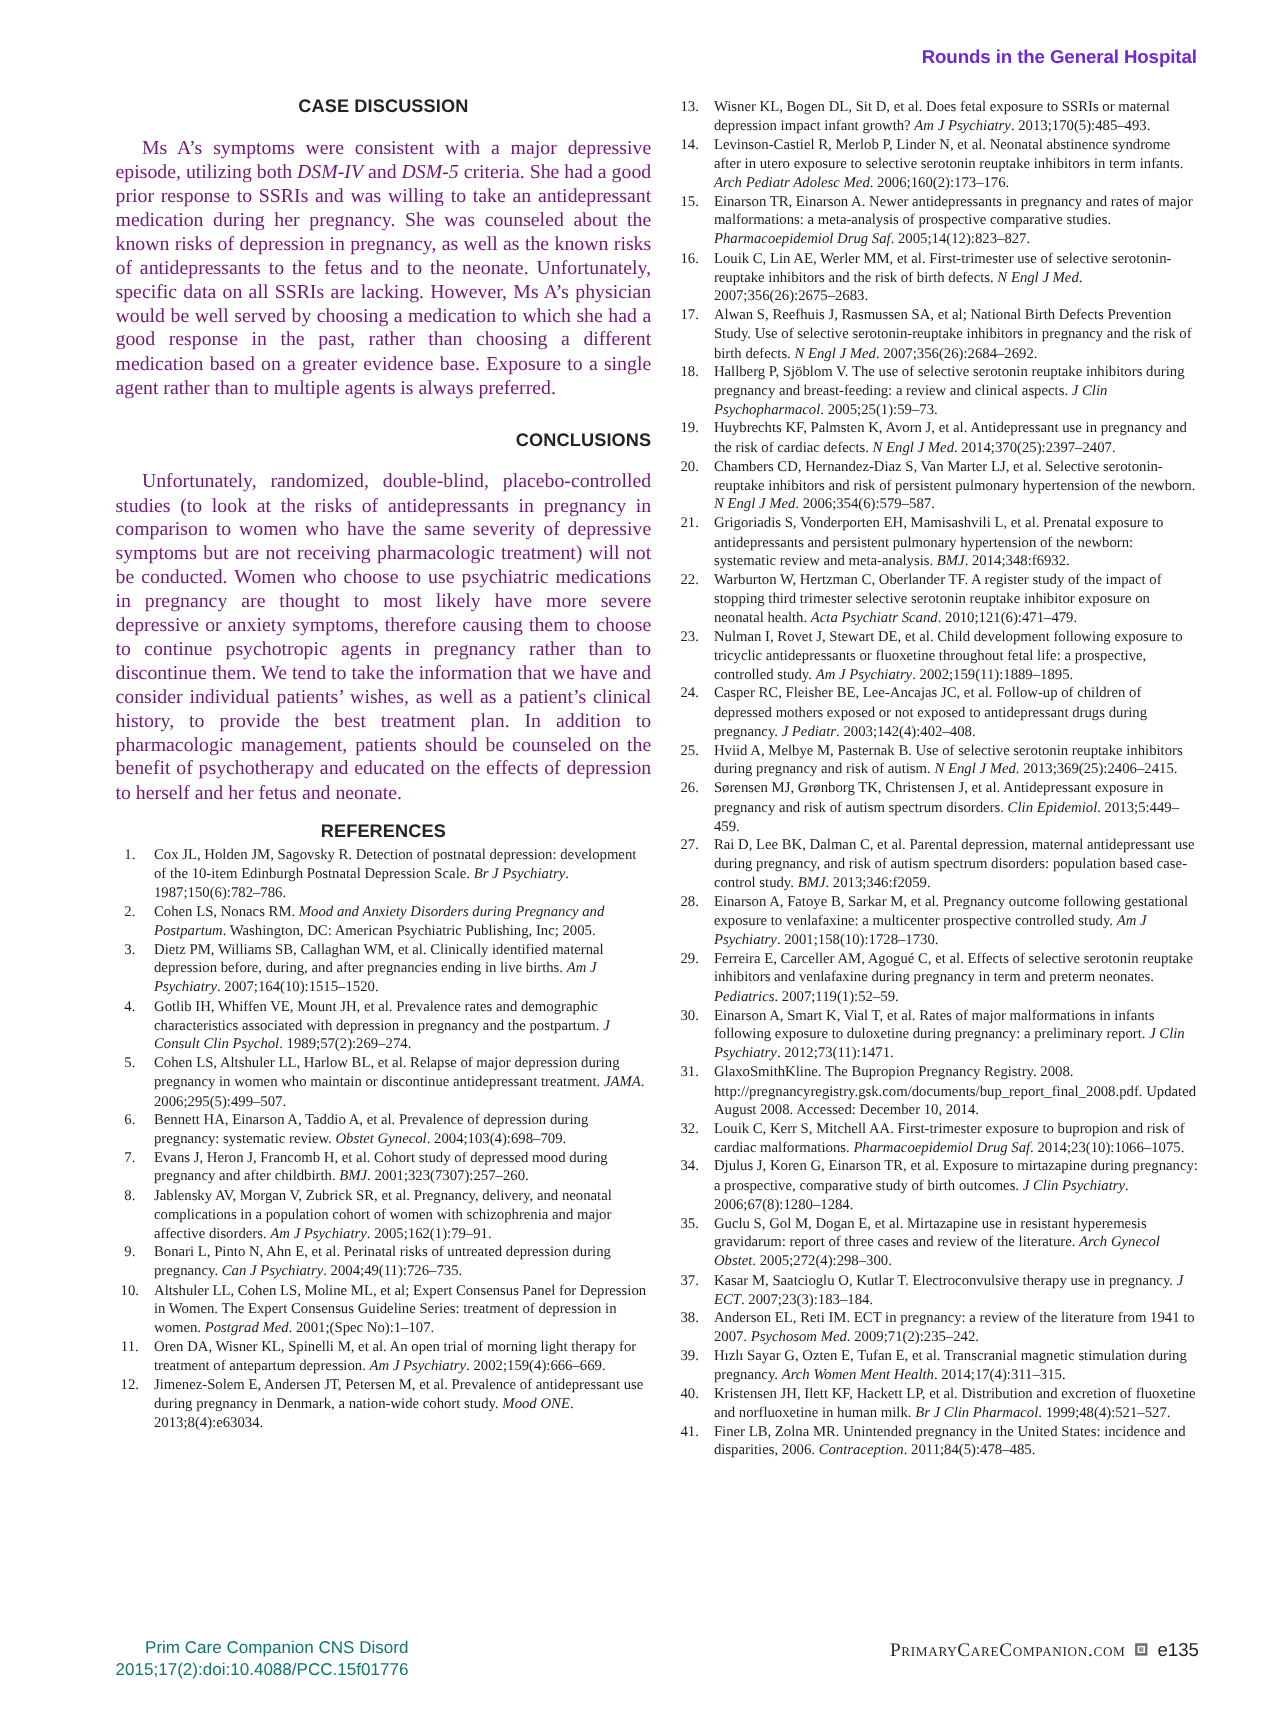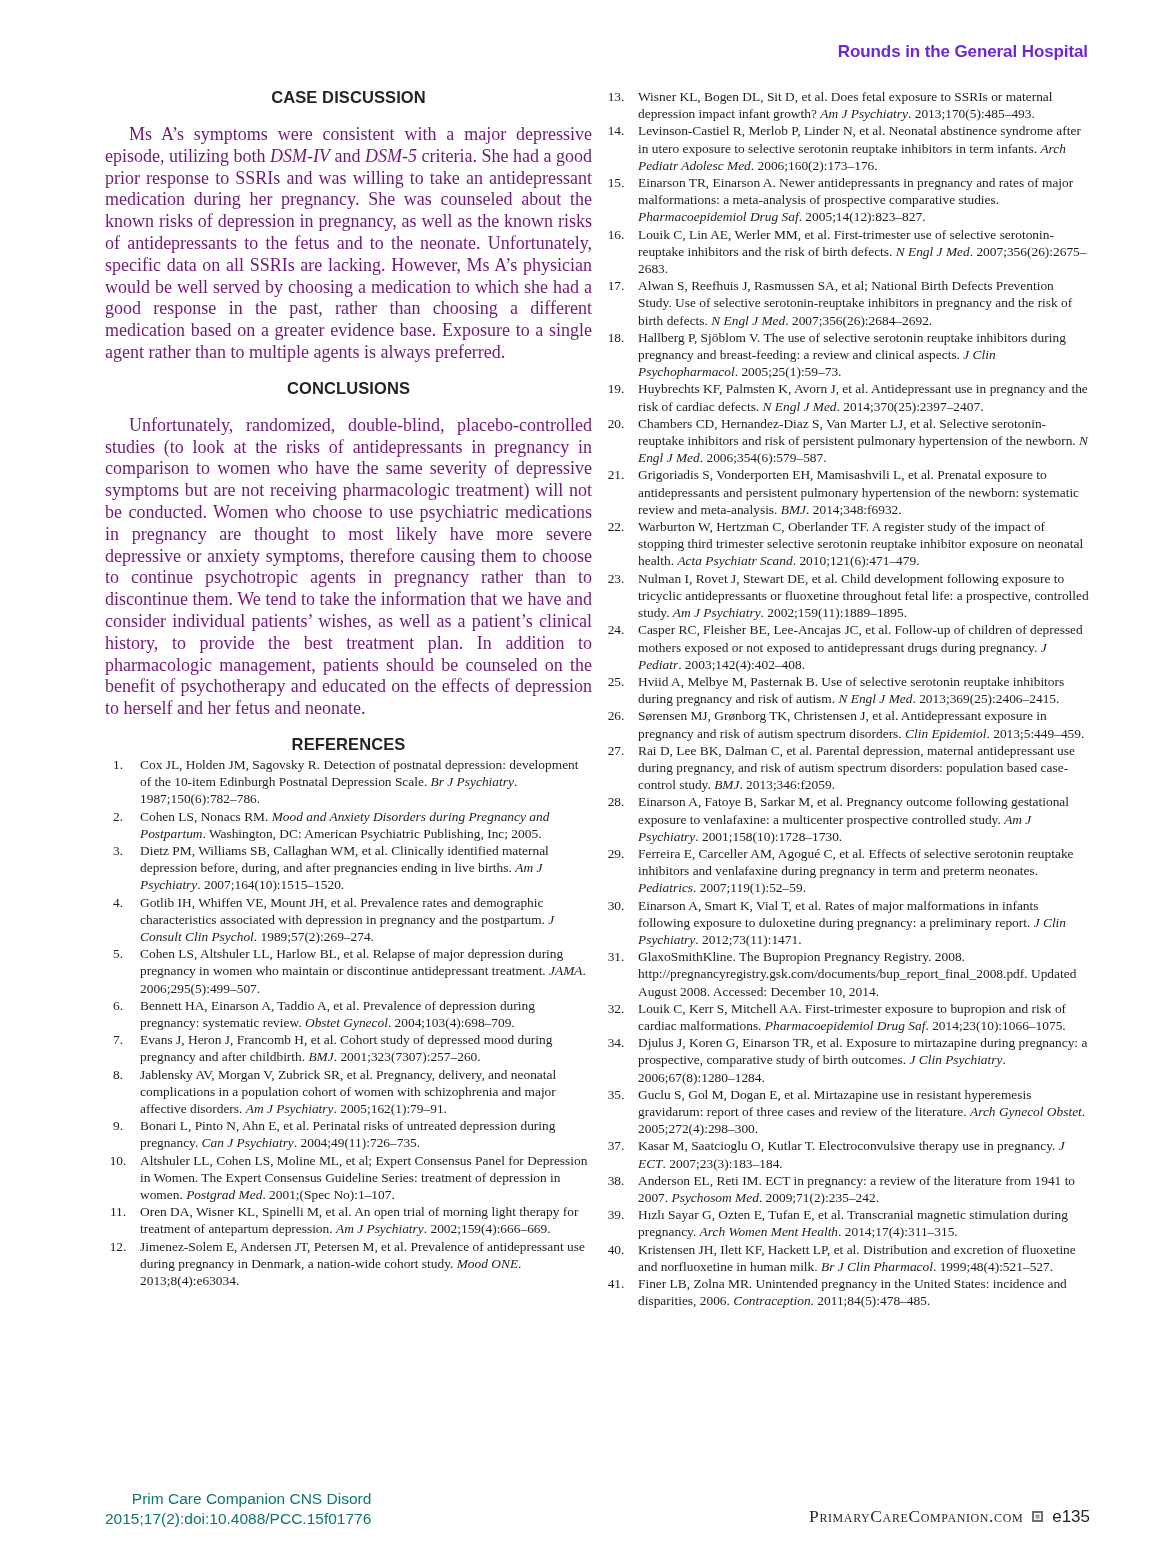--- a/index.html
+++ b/index.html
@@ -15,32 +15,32 @@
 
   .running-head {
     position: absolute; top: 42px; right: 82px;
     font-family: "Liberation Sans", sans-serif;
     font-weight: 700; font-size: 17px; letter-spacing: -0.1px;
     color: #6d28d9;
   }
 
   .columns {
     position: absolute; top: 88px; left: 105px; right: 80px;
-    display: flex; gap: 11px;
+    display: flex; gap: 22px;
   }
   .col-left  { flex: 0 0 487px; }
   .col-right { flex: 1; min-width: 0; }
 
   h2.section-title {
     font-family: "Liberation Sans", sans-serif;
     font-weight: 700; font-size: 16.5px;
     text-align: center; color: #262324;
     margin: 0 0 17px 0; letter-spacing: 0.1px;
   }
-  h2.mt { margin-top: 15px; }
+  h2.mt { margin-top: 27px; text-align: right; }
   h2.refs-title { margin-top: 15px; margin-bottom: 2px; }
 
   p.body-par {
     margin: 0;
     font-size: 18px; line-height: 21.8px;
     text-align: justify; text-indent: 24px;
     color: #701a75;
   }
 
   .ref-list { display: block; }
@@ -57,21 +57,21 @@
 
   .footer {
     position: absolute; top: 1489px; left: 105px; right: 80px;
     display: flex; justify-content: space-between; align-items: flex-start;
   }
   .footer-left {
     font-family: "Liberation Sans", sans-serif;
     font-size: 15.5px; line-height: 20px; color: #0f766e; text-align: right;
   }
   .footer-right {
-    display: flex; align-items: center; gap: 9px; margin-top: 17px;
+    display: flex; align-items: center; gap: 9px; margin-top: 0;
   }
   .site {
     font-family: "Liberation Serif", serif;
     font-variant: small-caps; letter-spacing: 0.6px;
     font-size: 17.5px; color: #2a2728;
   }
   .page-icon {
     display: inline-block; width: 7px; height: 7px;
     background: #9b9b9b;
     border: 2.5px solid #6f6f6f;

